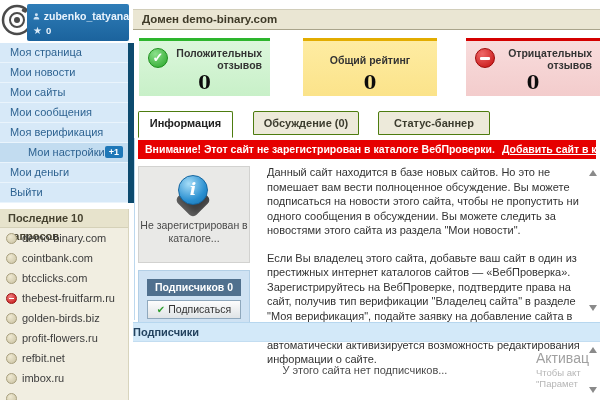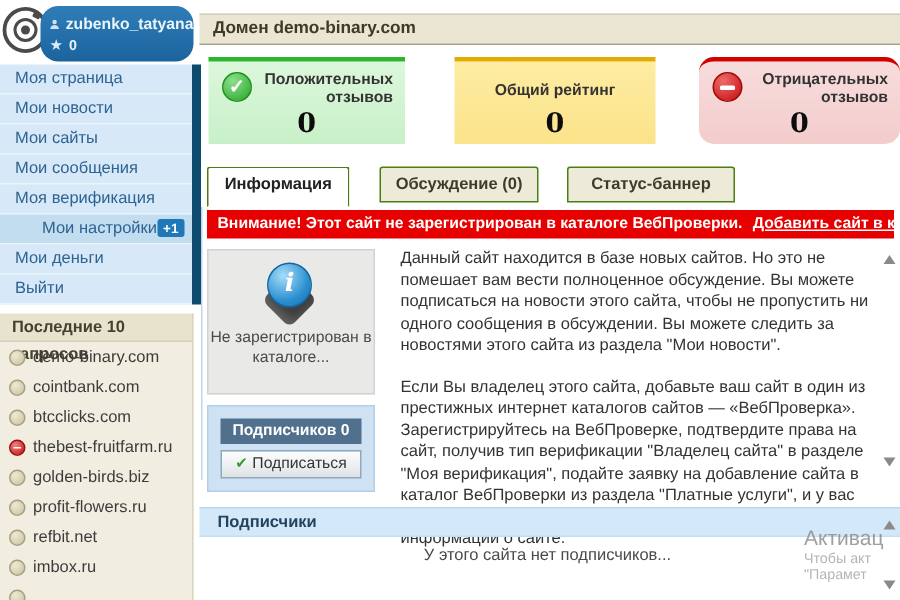--- a/index.html
+++ b/index.html
@@ -3,21 +3,21 @@
 <meta charset="utf-8">
 <style>
   html,body{margin:0;padding:0;}
   body{width:600px;height:400px;position:relative;overflow:hidden;background:#fff;
        font-family:"Liberation Sans",sans-serif;-webkit-font-smoothing:antialiased;}
 
   
   #sidebar{position:absolute;left:0;top:0;width:129px;height:400px;}
   .logo{position:absolute;left:1px;top:4px;width:32px;height:32px;}
   .userbox{position:absolute;left:27px;top:4px;width:102px;height:37px;box-sizing:border-box;
-           background:linear-gradient(#2f7db8,#1b639d);border-radius:12px;padding:4px 0 0 6px;color:#fff;}
+           background:linear-gradient(#2f7db8,#1b639d);border-radius:2px;padding:4px 0 0 6px;color:#fff;}
   .userbox .row{display:flex;align-items:center;gap:4px;height:15px;}
   .uname{font-size:10.5px;font-weight:bold;color:#eaf4fd;}
   .ustar{font-size:10px;color:#dcebf8;line-height:10px;}
   .urate{font-size:9.5px;font-weight:bold;color:#eaf4fd;}
 
   .menu{position:absolute;left:0;top:43px;width:128px;border-right:6px solid #0c4a6e;}
   .menu-item{height:19px;line-height:19px;padding-left:10px;background:#d7e9f8;
              border-bottom:1px solid #eaf4fc;color:#2e6391;font-size:11px;position:relative;cursor:pointer;}
   .menu-item.hl{background:#c2dcf0;padding-left:28px;}
   .badge{position:absolute;right:5px;top:3px;background:#1f78b8;color:#fff;font-size:9px;
@@ -35,21 +35,21 @@
 
   
   #main{position:absolute;left:133px;top:0;width:467px;height:400px;}
   .domainbar{position:absolute;left:0;top:9px;width:467px;height:21px;box-sizing:border-box;
              background:#eae6d3;border-top:1px solid #d2ceba;border-bottom:1px solid #a9a48b;
              font-size:11.5px;font-weight:bold;color:#3e3a28;line-height:19px;padding-left:9px;}
 
   .stat{position:absolute;top:38px;height:58px;box-sizing:border-box;}
   .stat.pos{left:6px;width:131px;border-top:3px solid #2db52d;background:linear-gradient(#dcf7dc,#c8f0c8);}
   .stat.neu{left:170px;width:134px;border-top:3px solid #e2ac00;background:linear-gradient(#feeca2,#fbe38a);}
-  .stat.negs{left:333px;width:134px;border-top:3px solid #d40000;background:linear-gradient(#f8dcdc,#f3cccc);border-radius:10px;}
+  .stat.negs{left:333px;width:134px;border-top:3px solid #d40000;background:linear-gradient(#f8dcdc,#f3cccc);}
   .stat .ttl{font-weight:bold;font-size:10.5px;color:#333;line-height:12px;}
   .stat.pos .ttl,.stat.negs .ttl{position:absolute;right:8px;top:6px;width:92px;text-align:right;}
   .stat.neu .ttl{position:absolute;left:0;right:0;top:13px;text-align:center;}
   .stat .val{position:absolute;left:0;right:0;top:31px;text-align:center;
              font-family:"DejaVu Serif",serif;font-weight:bold;font-size:18px;color:#0c0c0c;}
   .sicon{position:absolute;left:9px;top:7px;width:20px;height:20px;border-radius:50%;box-sizing:border-box;}
   .sicon.ok{background:radial-gradient(circle at 35% 28%,#8be08b,#27a427);border:1px solid #1d8f1d;
             color:#fff;font-size:13px;line-height:18px;text-align:center;font-weight:bold;}
   .sicon.ok::before{content:"✓";}
   .sicon.minus{background:radial-gradient(circle at 35% 28%,#ef6a6a,#c30d0d);border:1px solid #9d0808;}
@@ -94,21 +94,21 @@
   .desc{position:absolute;left:134px;top:165px;width:322px;font-size:11px;line-height:14.5px;color:#333;}
   .desc p{margin:0 0 13px 0;}
   .desc p:last-child{margin:0;}
 
   .arr{position:absolute;width:0;height:0;border-left:4px solid transparent;border-right:4px solid transparent;cursor:pointer;}
   .arr.up{border-bottom:6px solid #8a8a8a;}
   .arr.down{border-top:6px solid #8a8a8a;}
 
   .subsbar{position:absolute;left:0;top:322px;width:467px;height:20px;box-sizing:border-box;
            background:#d3e9f9;border-top:1px solid #b7d7ef;border-bottom:1px solid #c3ddf1;
-           font-weight:bold;font-size:11px;color:#24435f;line-height:19px;padding-left:12px;margin-top:16px;}
+           font-weight:bold;font-size:11px;color:#24435f;line-height:19px;padding-left:0;}
   .empty{position:absolute;left:0;top:364px;width:464px;text-align:center;font-size:11px;color:#4a4a4a;}
 
   .watermark{position:absolute;left:403px;top:350px;white-space:nowrap;}
   .wm1{font-size:14px;line-height:17px;color:rgba(128,128,128,.75);}
   .wm2{font-size:9.5px;line-height:11px;color:rgba(150,150,150,.7);}
 </style>
 </head>
 <body>
 
 <div id="sidebar">

